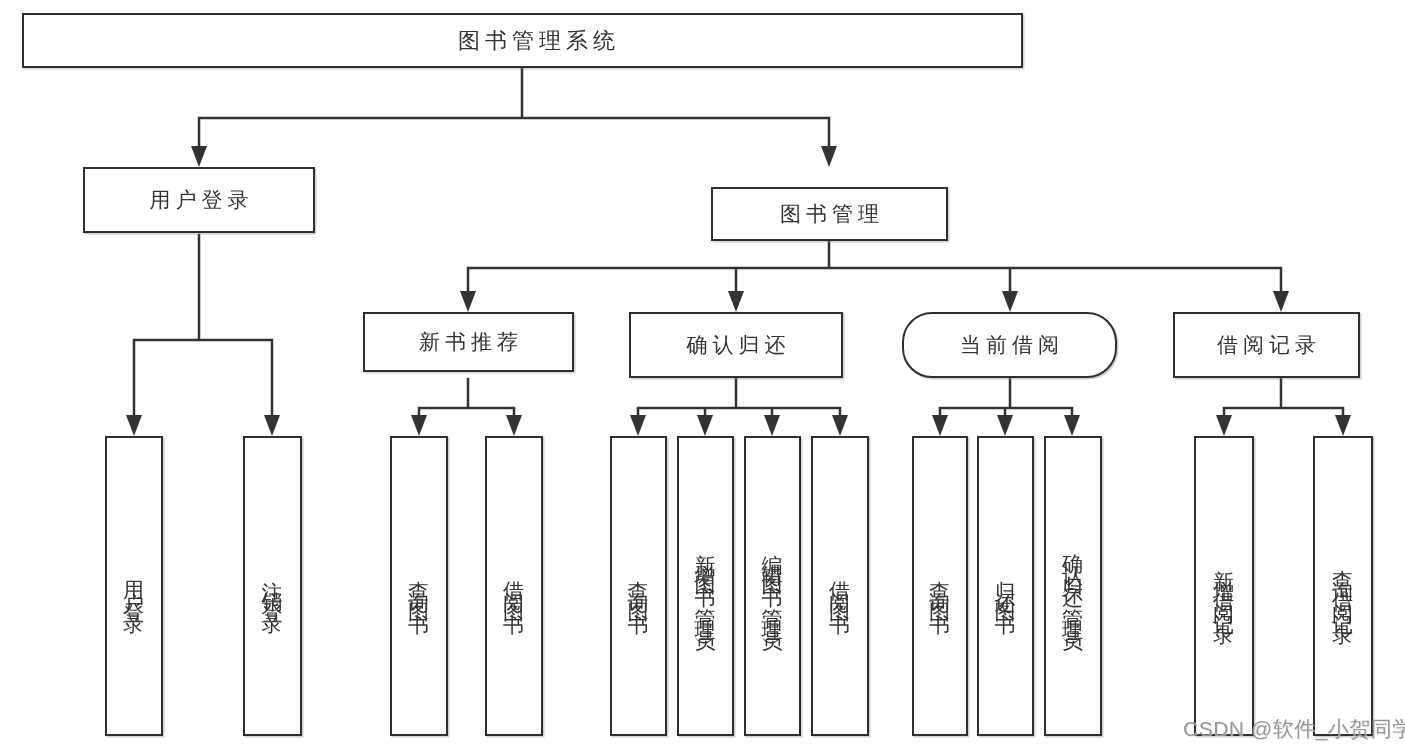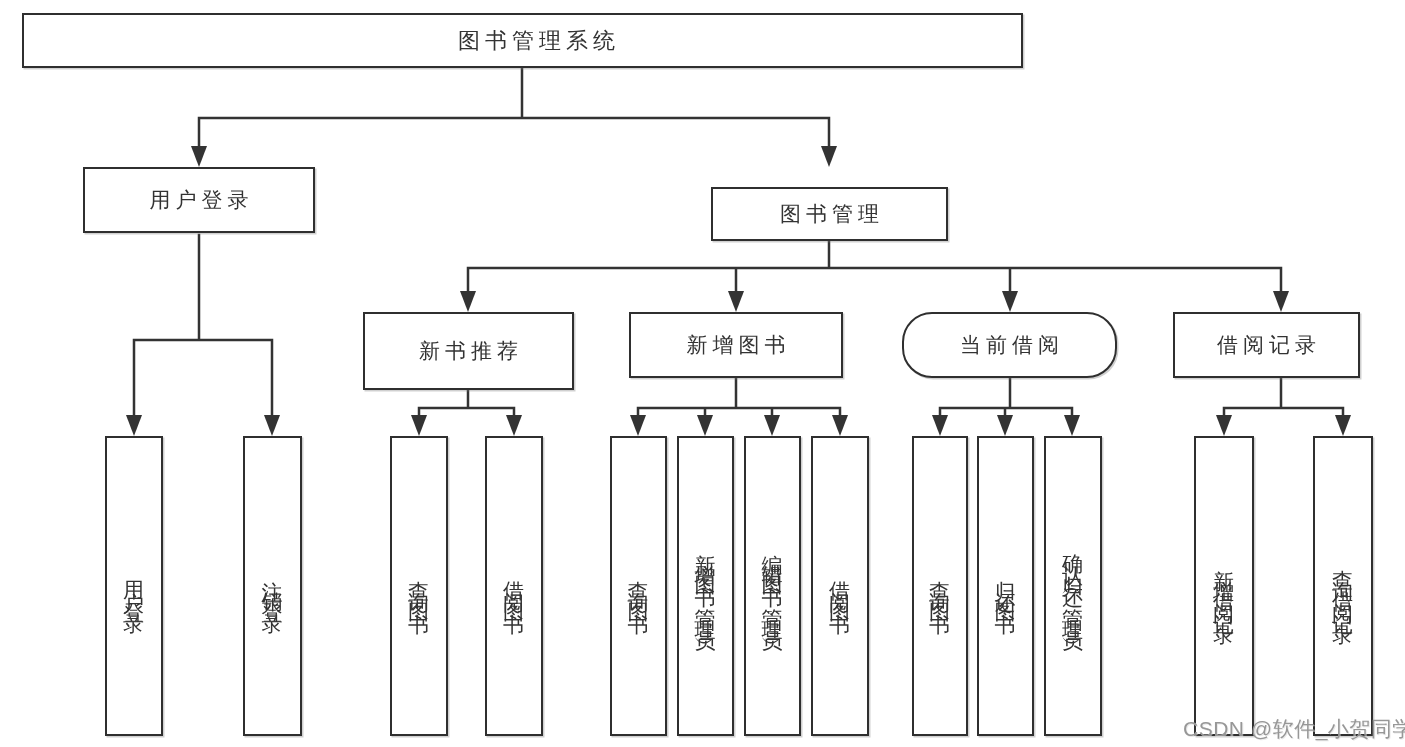--- a/index.html
+++ b/index.html
@@ -94,25 +94,25 @@
     <span class="h-label">图书管理系统</span>
   </div>
 
   <div class="box" style="left:83px;top:167px;width:232px;height:66px;">
     <span class="h-label">用户登录</span>
   </div>
   <div class="box" style="left:711px;top:177px;width:237px;height:54px;margin-top:10px;">
     <span class="h-label">图书管理</span>
   </div>
 
-  <div class="box" style="left:363px;top:312px;width:211px;height:78px;">
+  <div class="box" style="left:363px;top:312px;width:211px;height:60px;">
     <span class="h-label">新书推荐</span>
   </div>
   <div class="box" style="left:629px;top:312px;width:214px;height:66px;">
-    <span class="h-label">新增图书</span>
+    <span class="h-label">确认归还</span>
   </div>
   <div class="box" style="left:902px;top:312px;width:215px;height:66px;border-radius:30px;">
     <span class="h-label">当前借阅</span>
   </div>
   <div class="box" style="left:1173px;top:312px;width:187px;height:66px;">
     <span class="h-label">借阅记录</span>
   </div>
 
   <div class="box" style="left:105px;top:436px;width:58px;height:300px;">
     <span class="v-label">用户登录</span>

